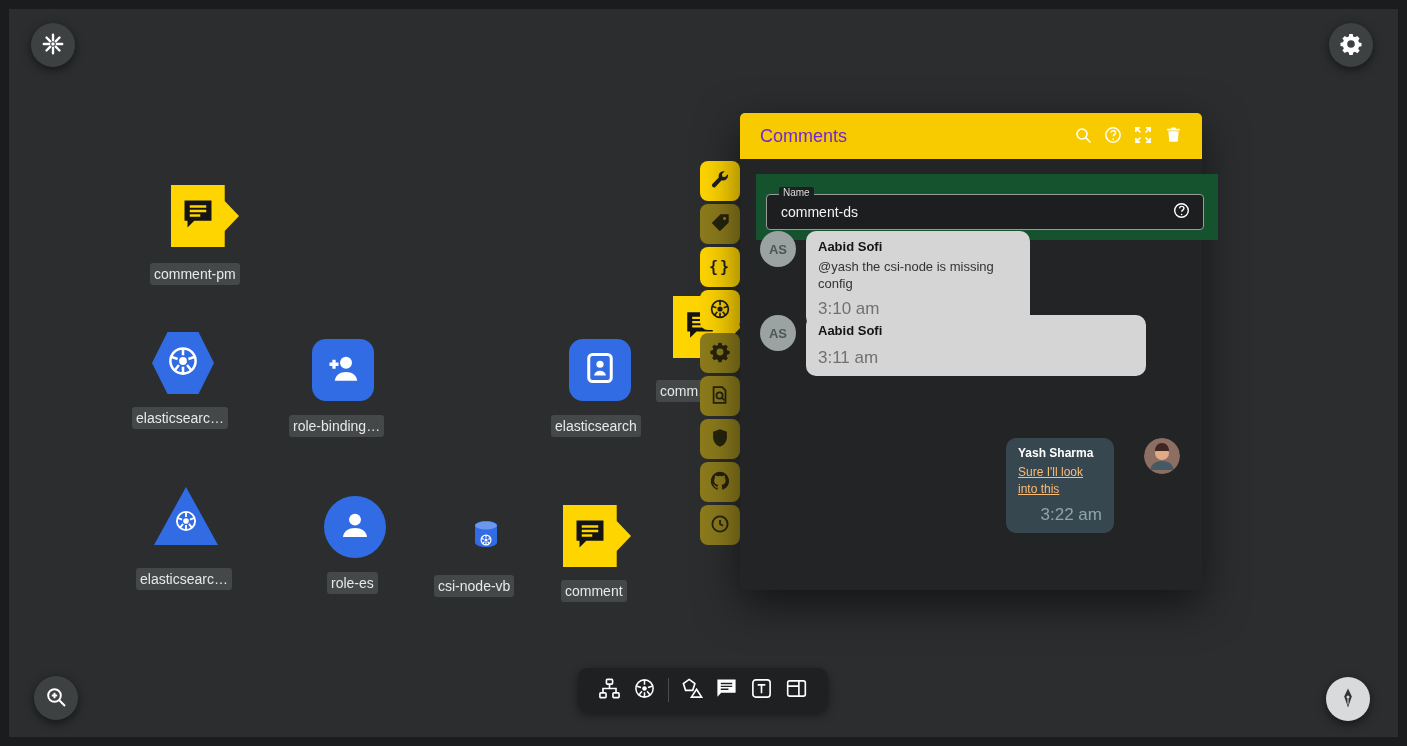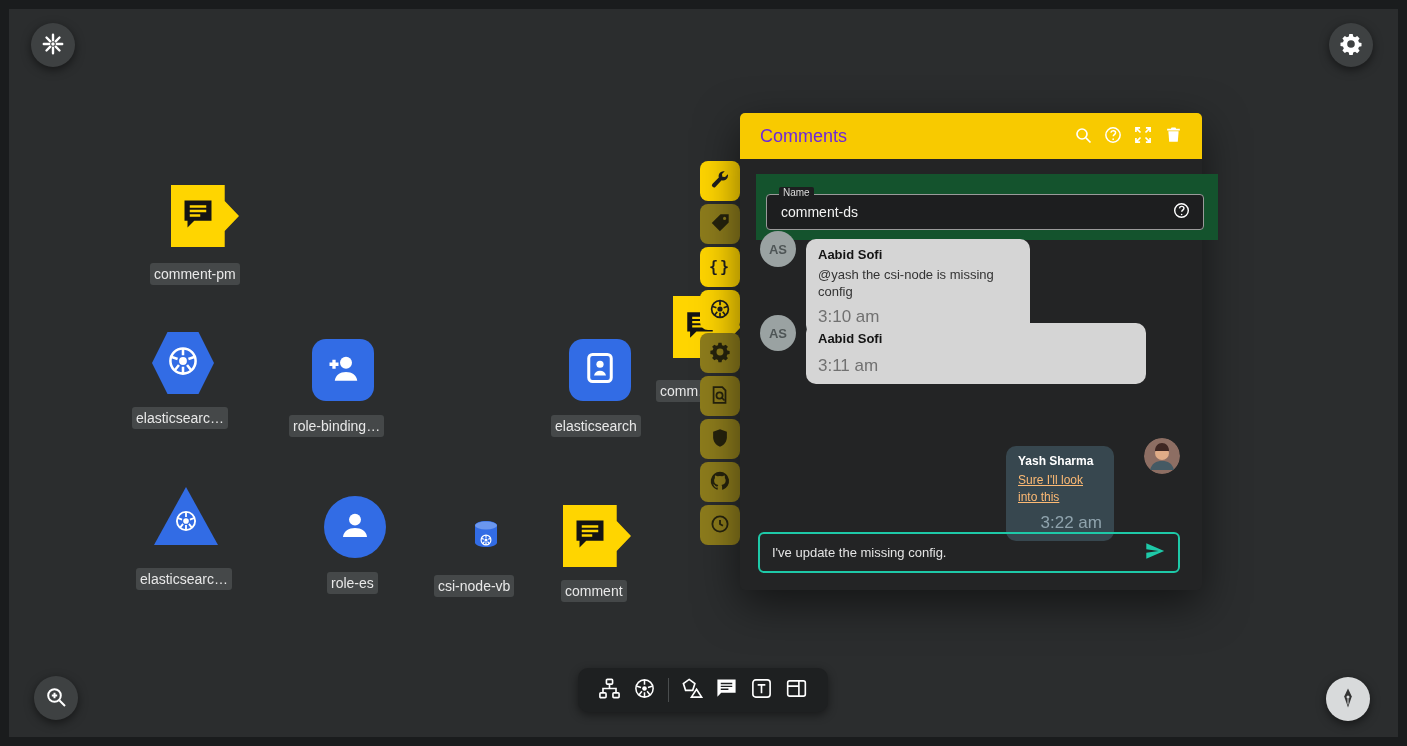--- a/index.html
+++ b/index.html
@@ -63,21 +63,21 @@
   .n-field { position:absolute; left:10px; top:20px; width:438px; height:36px;
              background:#1d1e1f; border:1px solid #9a9a9a; border-radius:4px;
              display:flex; align-items:center; padding:0 12px 0 14px; }
   .n-label { position:absolute; left:12px; top:-8px; font-size:10px; color:#dcdcdc;
              background:#1d1e1f; padding:0 4px; border-radius:2px; }
   .n-value { flex:1; color:#f2f2f2; font-size:14px; }
 
   .av { position:absolute; width:36px; height:36px; border-radius:50%; background:#9aa2a2;
         color:#4e5556; font-weight:bold; font-size:13px; display:flex;
         align-items:center; justify-content:center; }
-  .bub { position:absolute; background:#d5d5d5; border-radius:10px; padding:8px 12px;margin-top:8px; }
+  .bub { position:absolute; background:#d5d5d5; border-radius:10px; padding:8px 12px; }
   .b-name { font-size:13px; font-weight:bold; color:#141414; }
   .b-text { font-size:13px; margin-top:4px; line-height:17px; color:#333; }
   .b-time { font-size:17px; margin-top:7px; color:#717171; }
   .bub.right { background:#37474f; }
   .bub.right .b-name { color:#ffffff; }
   .bub.right .b-text { color:#fdba74;text-decoration:underline; }
   .bub.right .b-time { color:#8fa3ad; text-align:right; }
   .av-photo { position:absolute; width:36px; height:36px; border-radius:50%; overflow:hidden; }
 
   .composer { position:absolute; left:18px; top:419px; width:422px; height:41px;
@@ -396,24 +396,16 @@
     </div>
     <div class="av-photo" style="left:404px;top:325px">
       <svg width="36" height="36" viewBox="0 0 36 36">
           <circle cx="18" cy="18" r="18" fill="#8d6e63"></circle>
           <circle cx="18" cy="15" r="7" fill="#e0ac87"></circle>
           <path d="M11 13c0-5 3-8 7-8s7 3 7 8z" fill="#3e2723"></path>
           <path d="M6 32c2-7 6-9 12-9s10 2 12 9z" fill="#455a64"></path>
         </svg>
     </div>
 
-    <div class="composer">
-      <span class="c-text">I've update the missing config.</span>
-      <button class="sendbtn">
-        <span><svg width="22" height="22" viewBox="0 0 24 24" fill="#1ec9a8">
-              <path d="M2.5 20.5L22 12 2.5 3.5v6.6L16 12 2.5 13.9z"></path>
-            </svg></span>
-      </button>
-    </div>
 
   </div>
 
 </div>
 
 </body></html>

